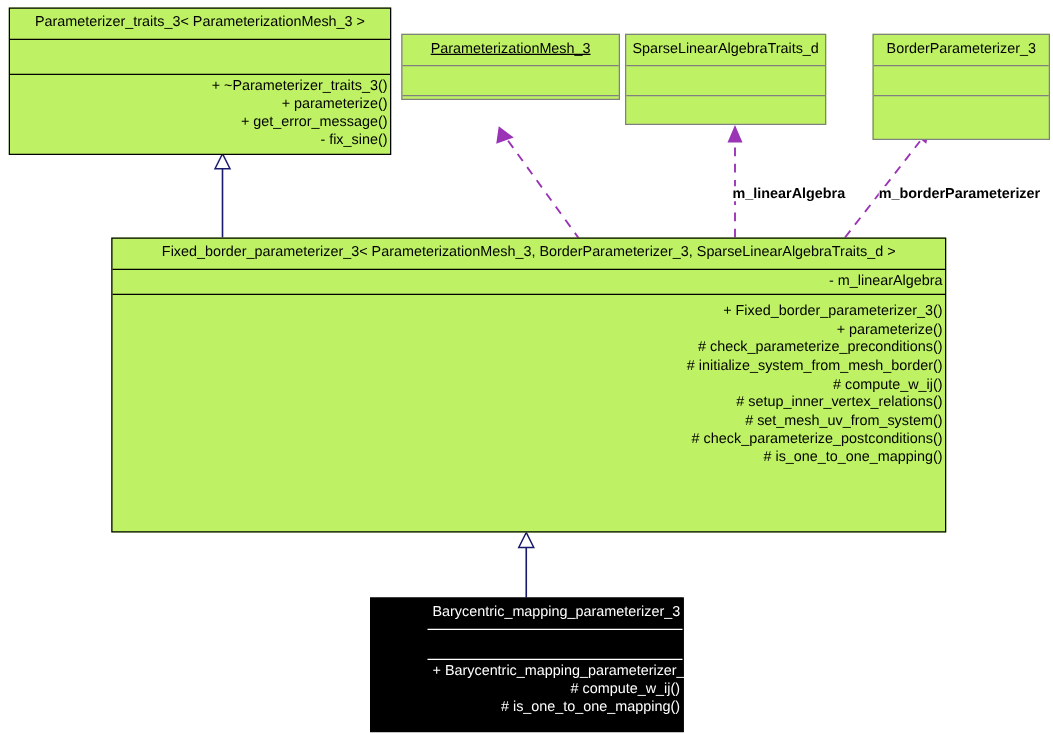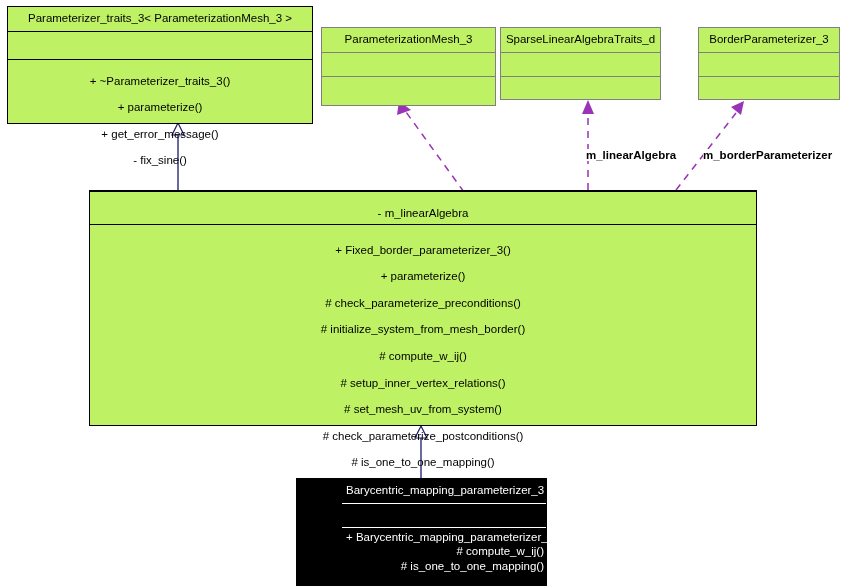--- a/index.html
+++ b/index.html
@@ -61,22 +61,21 @@
   }
   .uml-attrs, .uml-ops {
     box-sizing: border-box;
     padding: 2px 0 3px 0;
   }
   .uml-attrs .row, .uml-ops .row {
     white-space: nowrap;
     padding: 0 2px;
   }
   .center-rows .row {
-    text-align: center;
-    margin-top: 12px;
+    text-align: right;
   }
   .left-rows .row {
     text-align: right;
     padding-left: 4px;
   }
   .edge-label {
     position: absolute;
     font-size: 11.5px;
     color: #000000;
     white-space: nowrap;
@@ -129,48 +128,49 @@
     </div>
     <div class="uml-sep"></div>
     <div class="uml-ops center-rows">
       <div class="row">+ ~Parameterizer_traits_3()</div>
       <div class="row">+ parameterize()</div>
       <div class="row">+ get_error_message()</div>
       <div class="row">- fix_sine()</div>
     </div>
   </div>
 
-  <div class="umlbox light" style="left:321px; top:27px; width:175px; height:79px;">
+  <div class="umlbox light" style="left:321px; top:27px; width:175px; height:53px;text-decoration:underline;">
     <div class="uml-title">ParameterizationMesh_3</div>
     <div class="uml-sep"></div>
     <div class="uml-attrs" style="height:23px;"></div>
     <div class="uml-sep"></div>
     <div class="uml-ops" style="height:22px;"></div>
   </div>
 
   <div class="umlbox light" style="left:500px; top:27px; width:161px; height:73px;">
     <div class="uml-title">SparseLinearAlgebraTraits_d</div>
     <div class="uml-sep"></div>
     <div class="uml-attrs" style="height:23px;"></div>
     <div class="uml-sep"></div>
     <div class="uml-ops" style="height:22px;"></div>
   </div>
 
-  <div class="umlbox light" style="left:698px; top:27px; width:142px; height:73px;">
+  <div class="umlbox light" style="left:698px; top:27px; width:142px; height:85px;">
     <div class="uml-title">BorderParameterizer_3</div>
     <div class="uml-sep"></div>
     <div class="uml-attrs" style="height:23px;"></div>
     <div class="uml-sep"></div>
     <div class="uml-ops" style="height:22px;"></div>
   </div>
 
   <div class="edge-label" style="left:586px; top:149px;">m_linearAlgebra</div>
   <div class="edge-label" style="left:703px; top:149px;">m_borderParameterizer</div>
 
   <div class="umlbox" style="left:89px; top:190px; width:668px; height:236px;">
+    <div class="uml-title">Fixed_border_parameterizer_3&lt; ParameterizationMesh_3, BorderParameterizer_3, SparseLinearAlgebraTraits_d &gt;</div>
     <div class="uml-sep"></div>
     <div class="uml-attrs center-rows">
       <div class="row">- m_linearAlgebra</div>
     </div>
     <div class="uml-sep"></div>
     <div class="uml-ops center-rows" style="padding-top:6px;">
       <div class="row">+ Fixed_border_parameterizer_3()</div>
       <div class="row">+ parameterize()</div>
       <div class="row"># check_parameterize_preconditions()</div>
       <div class="row"># initialize_system_from_mesh_border()</div>

